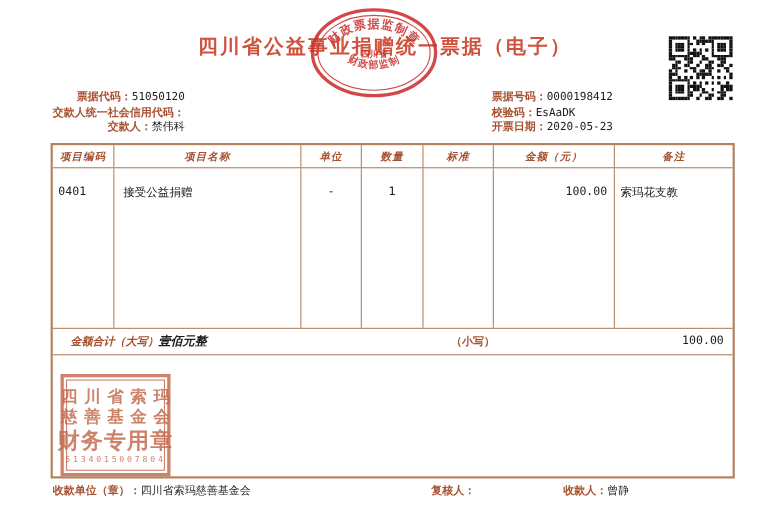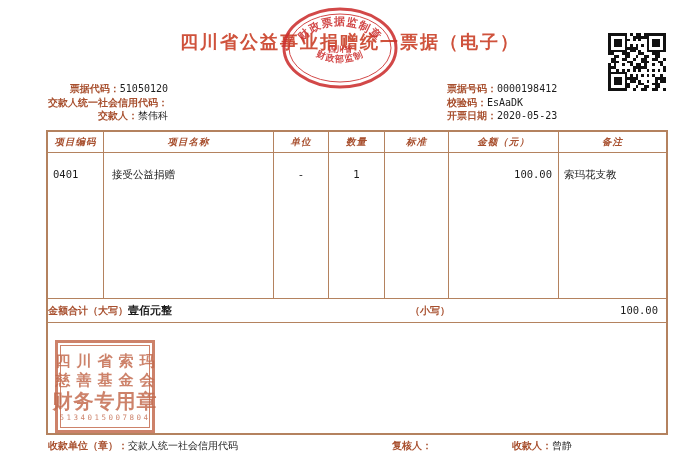--- a/index.html
+++ b/index.html
@@ -48,21 +48,21 @@
   .c1{width:56px;}.c2{width:170px;}.c3{width:55px;}.c4{width:56px;}.c5{width:64px;}.c6{width:110px;}
   .row-head .c{display:flex;align-items:center;justify-content:center;
     font-size:9.5px;font-weight:bold;color:var(--label);letter-spacing:1px;font-style:italic;}
   .row-body .c{padding-top:15px;font-size:10.5px;color:var(--ink);font-family:"DejaVu Sans",sans-serif;}
   .row-body .c1{padding-left:5px;font-family:"DejaVu Sans Mono",monospace;}
   .row-body .c2{padding-left:8px;}
   .row-body .c3,.row-body .c4{text-align:center;}
   .row-body .c6{text-align:right;padding-right:6px;font-family:"DejaVu Sans Mono",monospace;}
   .row-body .c:last-child{padding-left:5px;}
   .row-total{font-size:10px;}
-  .row-total .total-left{padding-left:0;white-space:nowrap;}
+  .row-total .total-left{padding-left:16px;white-space:nowrap;font-style:italic;}
   .row-total .small-lbl{position:absolute;left:362px;top:5px;}
   .row-total .small-val{position:absolute;right:8px;top:5px;font-size:10.5px;}
   
   .sq-stamp{
     position:absolute;left:55px;top:340px;width:100px;height:93px;
     border:3px solid var(--sqstamp);padding:2px;z-index:3;opacity:.92;
   }
   .sq-inner{
     width:100%;height:100%;border:1px solid var(--sqstamp);
     display:flex;flex-direction:column;align-items:center;justify-content:center;
@@ -600,21 +600,21 @@
     <div class="sq-inner">
       <div class="sq-l12">四川省索玛</div>
       <div class="sq-l12">慈善基金会</div>
       <div class="sq-l3">财务专用章</div>
       <div class="sq-num">5134015007804</div>
     </div>
   </div>
 
   <div class="footer">
     <span class="f-unit">
-      <span class="lbl">收款单位（章）：</span><span class="val">交款人统一社会信用代码</span>
+      <span class="lbl">收款单位（章）：</span><span class="val">四川省索玛慈善基金会</span>
     </span>
     <span class="f-review">
       <span class="lbl">复核人：</span><span class="val"></span>
     </span>
     <span class="f-cashier">
       <span class="lbl">收款人：</span><span class="val">曾静</span>
     </span>
   </div>
 
 </div>

